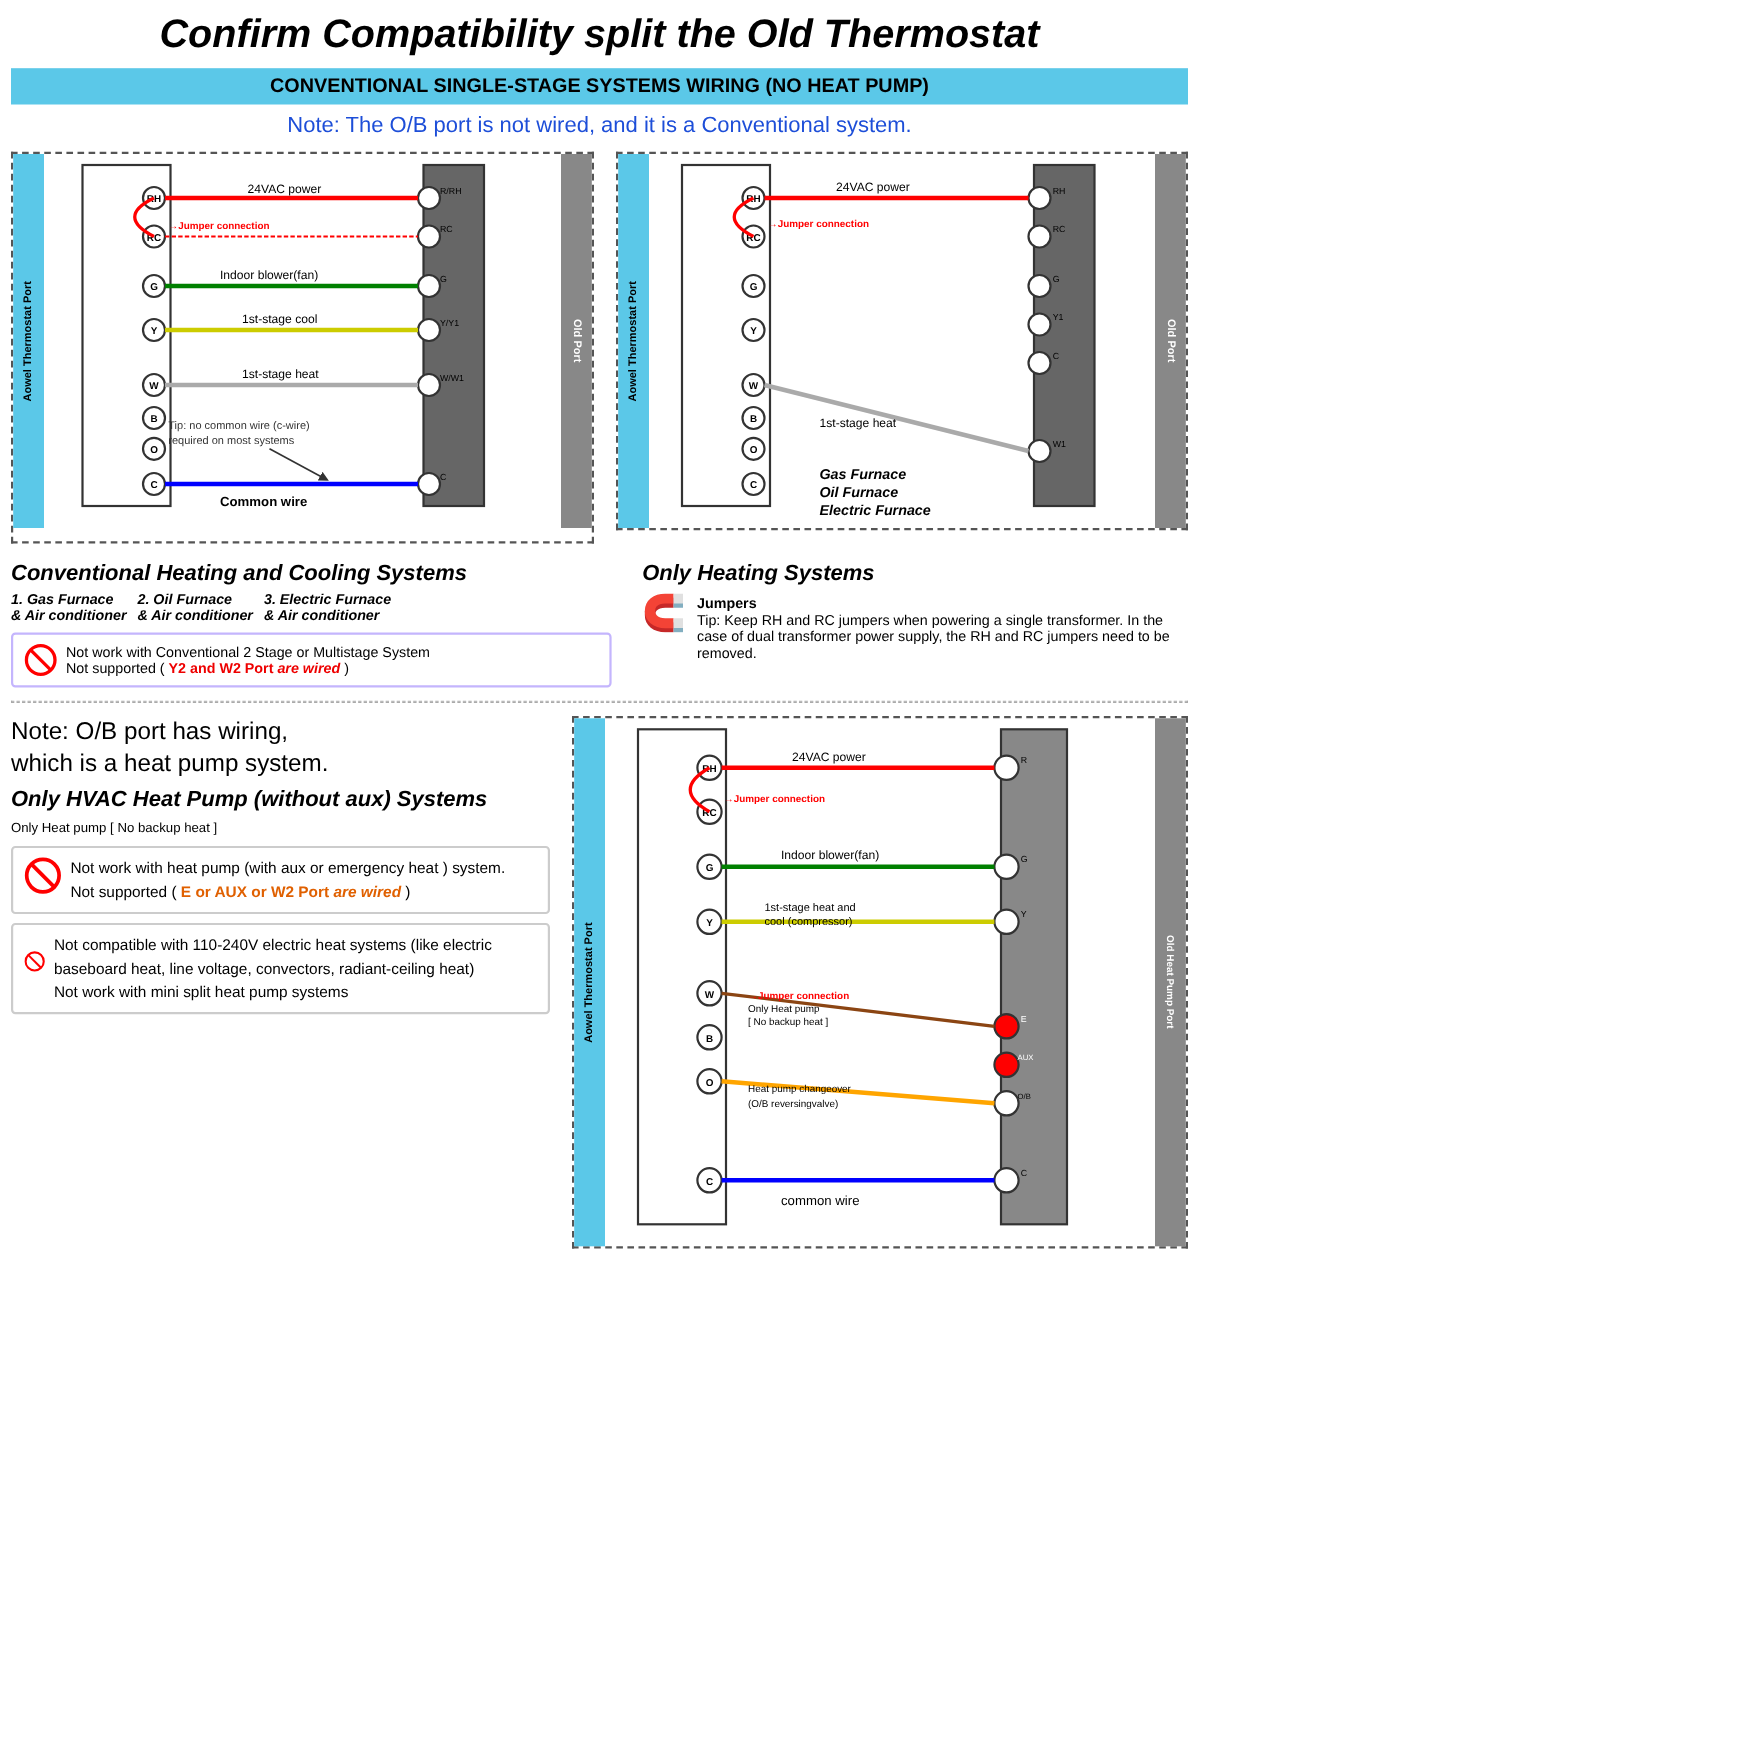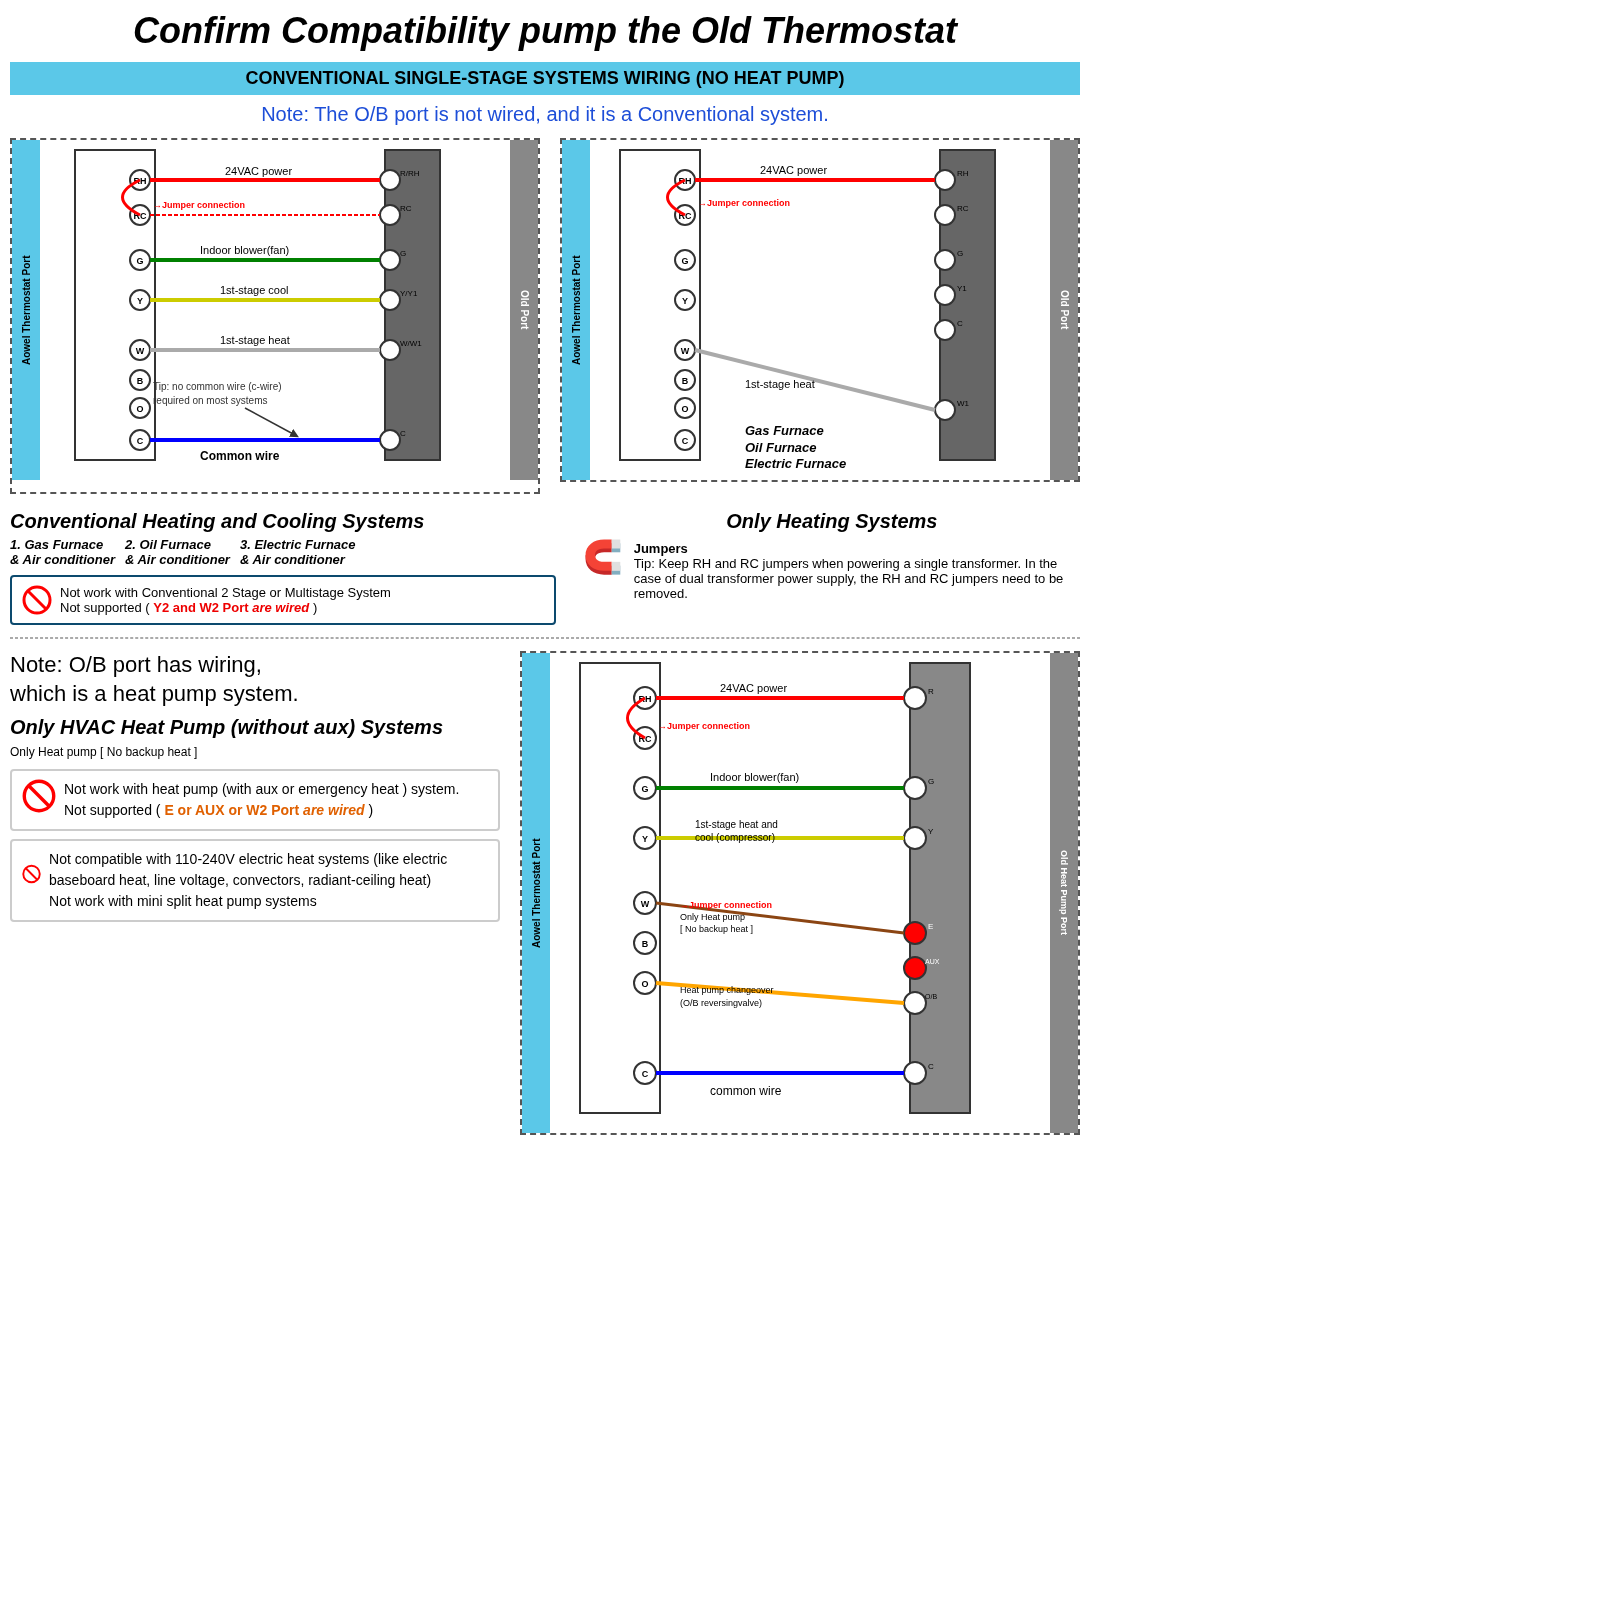--- a/index.html
+++ b/index.html
@@ -111,36 +111,35 @@
       margin-bottom: 8px;
       font-size: 13px;
     }
 
     .conventional-labels div {
       font-weight: bold;
       font-size: 13px;
     }
 
     .not-supported-box {
-      border: 2px solid #0c4a6e;
+      border: 2px solid #c4b5fd;
       border-radius: 4px;
       padding: 8px 10px;
       display: flex;
       align-items: center;
       gap: 8px;
       font-size: 13px;
       margin-top: 4px;
     }
 
     .only-heating-title {
       font-size: 20px;
       font-weight: 900;
       font-style: italic;
       margin-bottom: 6px;
-      text-align: center;
     }
 
     .jumper-tip {
       display: flex;
       align-items: flex-start;
       gap: 10px;
       font-size: 13px;
       margin-top: 8px;
     }
 
@@ -148,21 +147,21 @@
       flex: 1;
       display: flex;
       flex-direction: column;
     }
   </style>
 </head>
 <body>
 
 <div>
 
-  <h1 class="main-title">Confirm Compatibility pump the Old Thermostat</h1>
+  <h1 class="main-title">Confirm Compatibility split the Old Thermostat</h1>
 
   <div class="section-banner">CONVENTIONAL SINGLE-STAGE SYSTEMS WIRING (NO HEAT PUMP)</div>
 
   <p class="subtitle-note">Note: The O/B port is not wired, and it is a Conventional system.</p>
 
   <div class="top-diagrams">
 
     <div class="diagram-box" style="flex:1.1;">
       <div style="display:flex; height:340px;">
 

